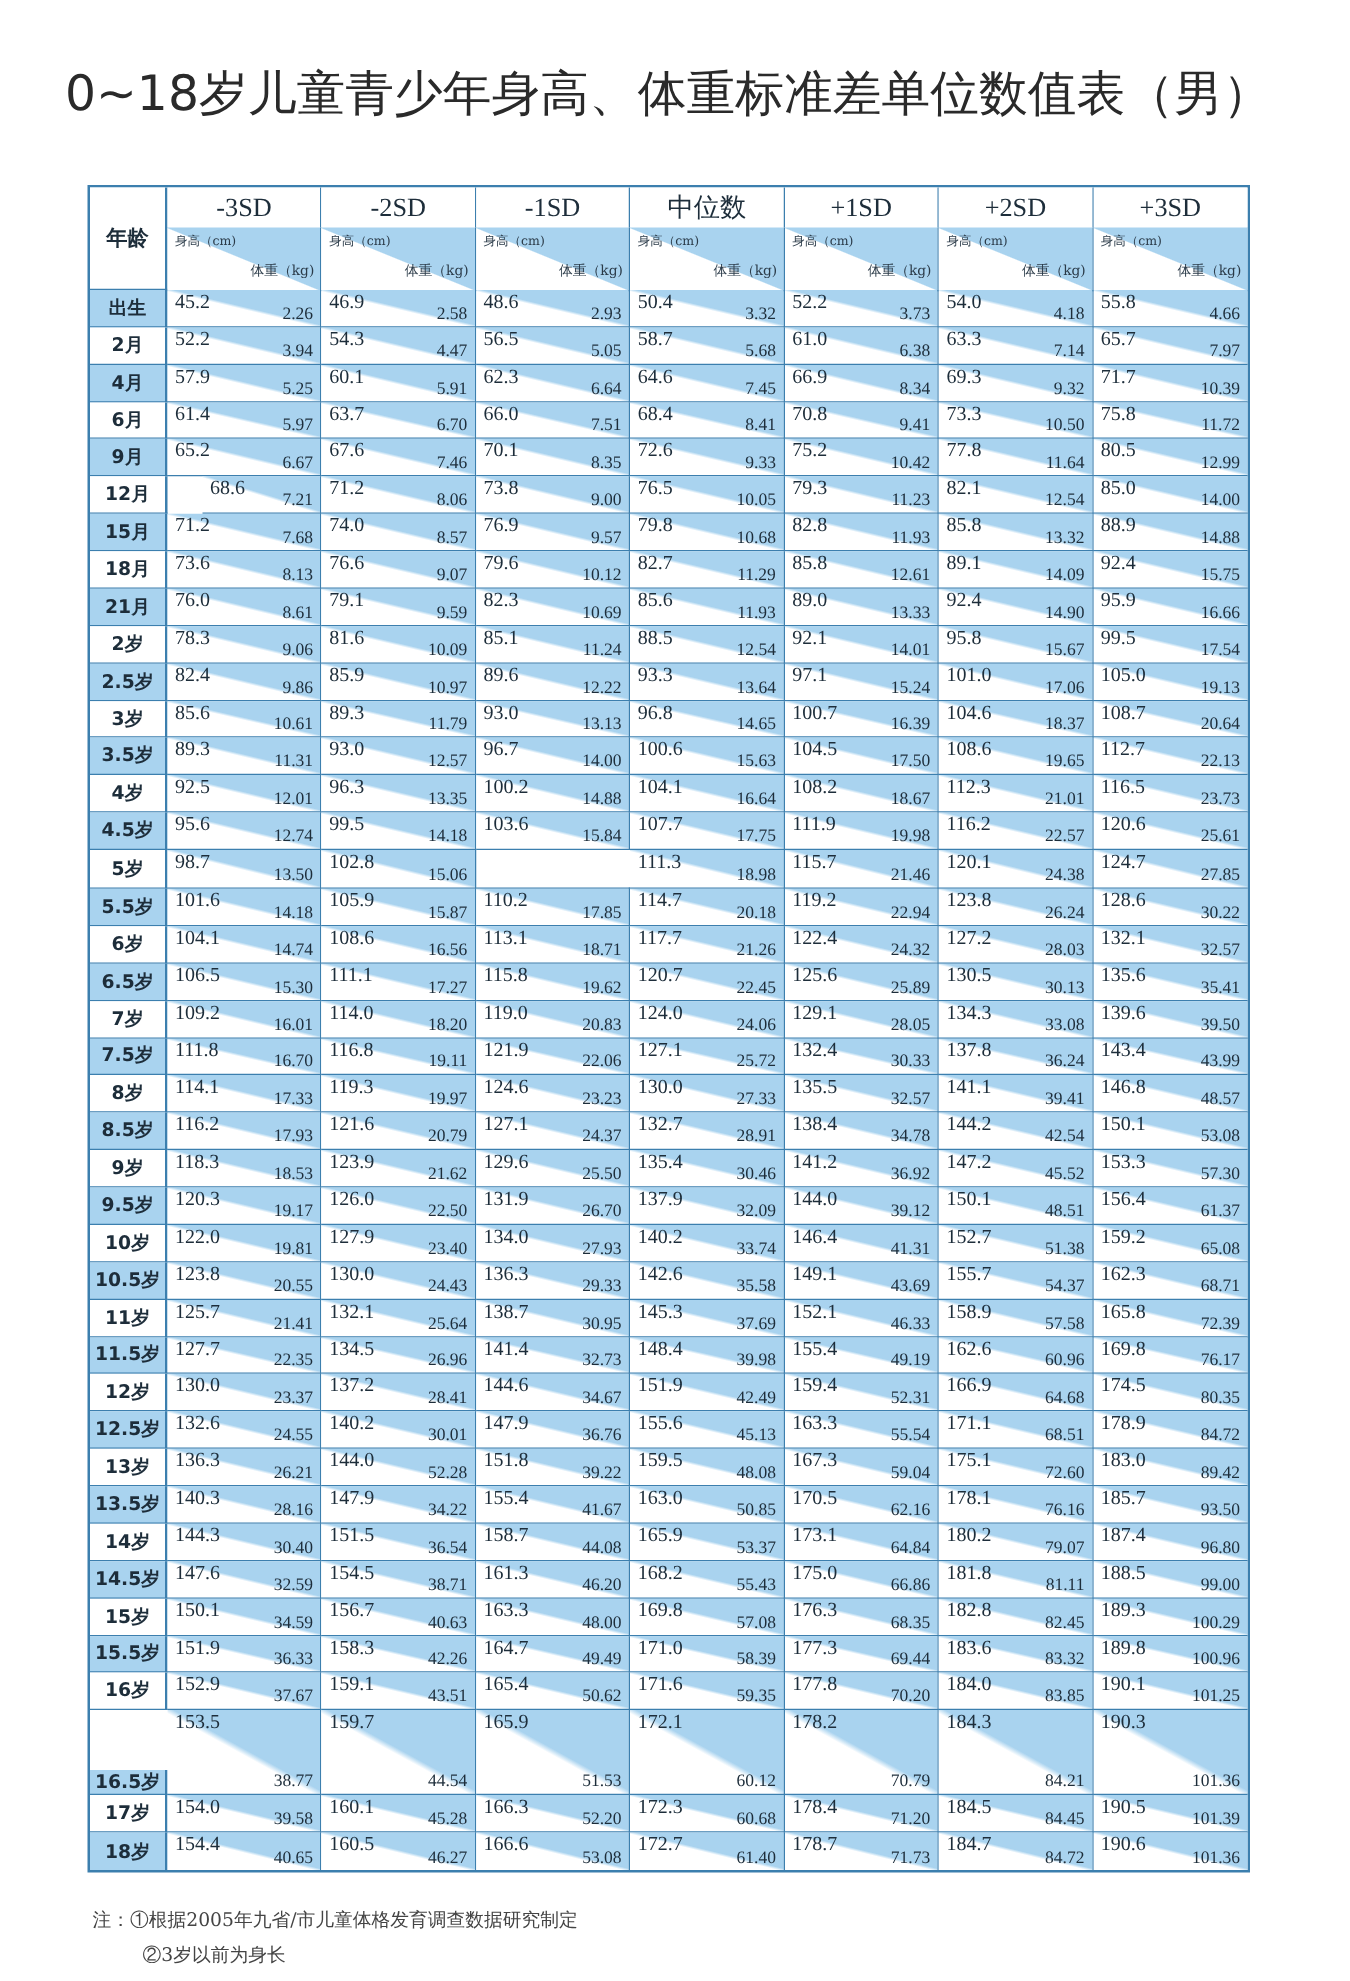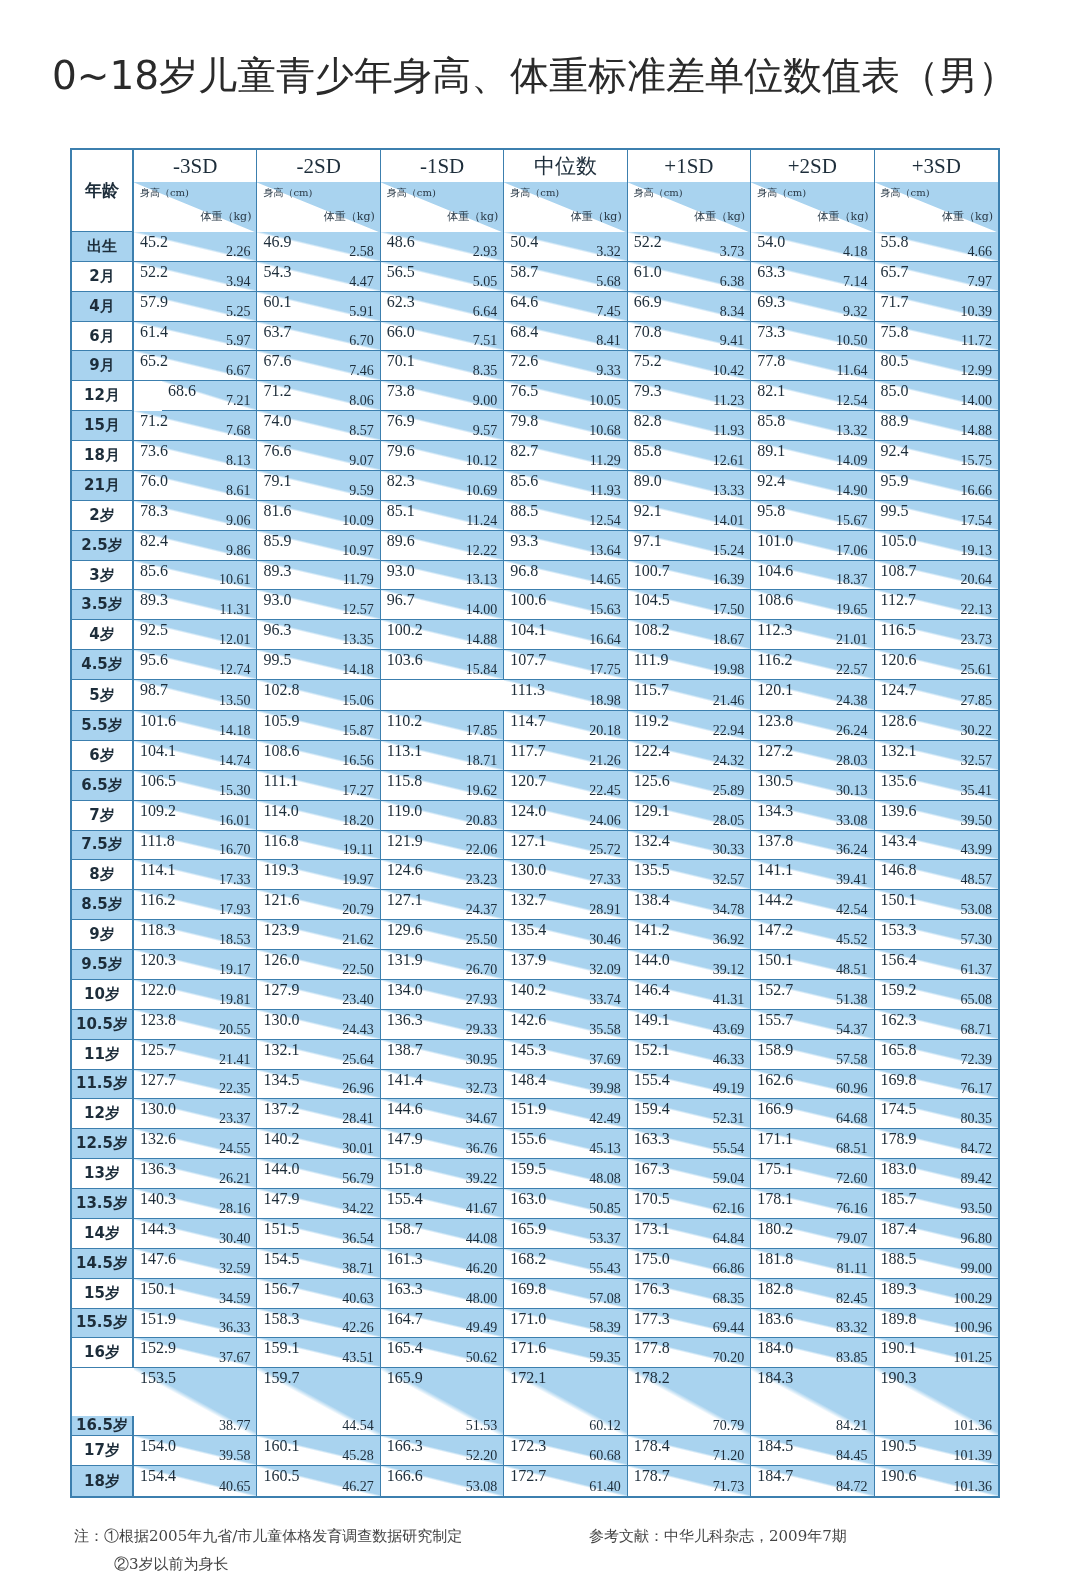--- a/index.html
+++ b/index.html
@@ -999,21 +999,21 @@
         <span class="h">178.9</span>
         <span class="w">84.72</span>
       </div>
       <div class="age even" style="grid-area: 34 / 1;">13岁</div>
       <div class="cell" style="grid-area: 34 / 2;">
         <span class="h">136.3</span>
         <span class="w">26.21</span>
       </div>
       <div class="cell" style="grid-area: 34 / 3;">
         <span class="h">144.0</span>
-        <span class="w">56.79</span>
+        <span class="w">52.28</span>
       </div>
       <div class="cell" style="grid-area: 34 / 4;">
         <span class="h">151.8</span>
         <span class="w">39.22</span>
       </div>
       <div class="cell" style="grid-area: 34 / 5;">
         <span class="h">159.5</span>
         <span class="w">48.08</span>
       </div>
       <div class="cell" style="grid-area: 34 / 6;">
@@ -1287,15 +1287,14 @@
       </div>
       <div class="cell last" style="grid-area: 43 / 8; border-bottom: none;">
         <span class="h">190.6</span>
         <span class="w">101.36</span>
       </div>
     </div>
 </div>
 
 <div class="notes">
   <div>注：①根据2005年九省/市儿童体格发育调查数据研究制定</div>
-  <div class="ref">参考文献：中华儿科杂志，2009年7期</div>
   <div class="n2">②3岁以前为身长</div>
 </div>
 
 </body></html>

